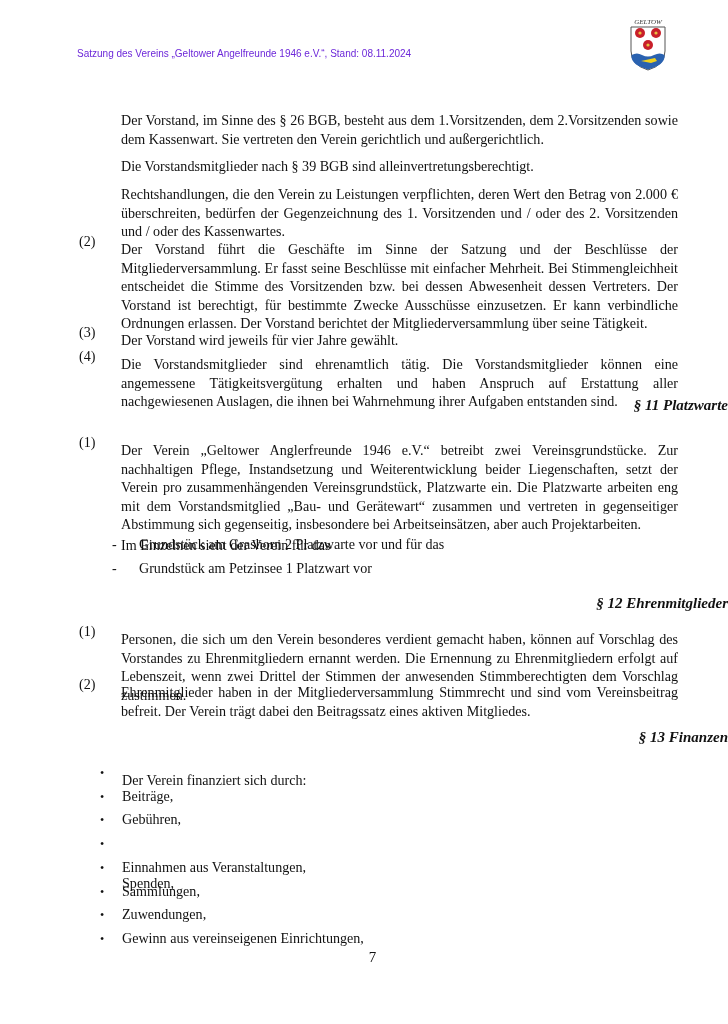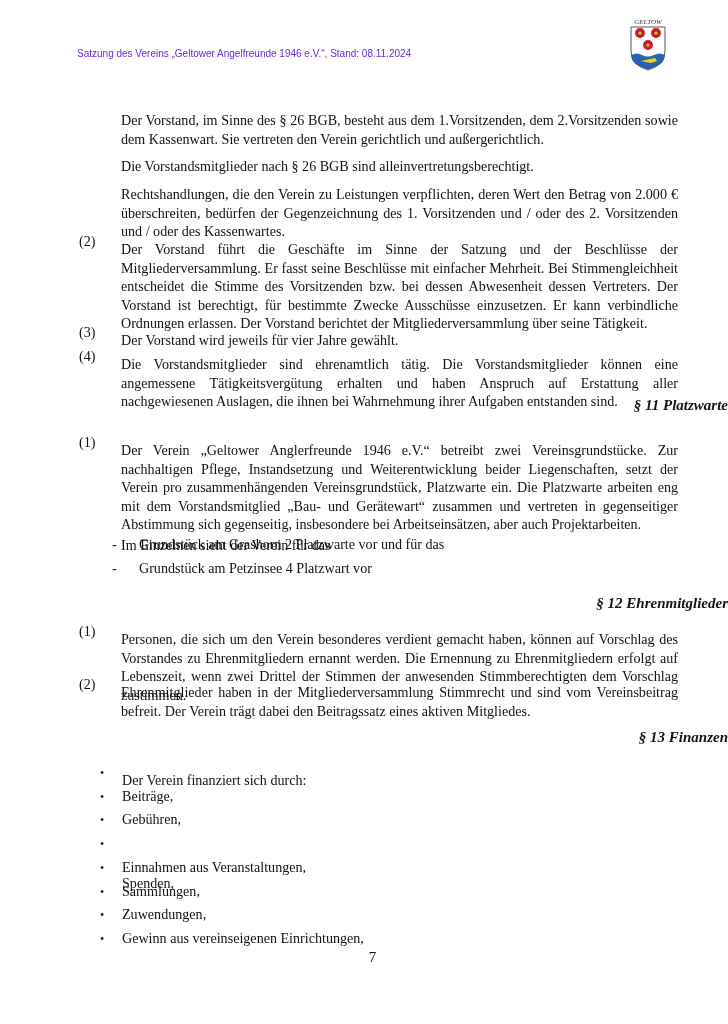--- a/index.html
+++ b/index.html
@@ -33,21 +33,21 @@
       <circle cx="13" cy="16" r="1.6" fill="#e8c040"></circle>
       <circle cx="29" cy="16" r="1.6" fill="#e8c040"></circle>
       <circle cx="21" cy="28" r="1.6" fill="#e8c040"></circle>
     </svg>
   </div>
 </div>
 
 <div class="doc">
 
   <p class="blk" style="top:103px">Der Vorstand, im Sinne des § 26 BGB, besteht aus dem 1.Vorsitzenden, dem 2.Vorsitzenden sowie dem Kassenwart. Sie vertreten den Verein gerichtlich und außergerichtlich.</p>
-  <p class="blk" style="top:149px">Die Vorstandsmitglieder nach § 26 BGB sind alleinvertretungsberechtigt.</p>
+  <p class="blk" style="top:149px">Die Vorstandsmitglieder nach § 39 BGB sind alleinvertretungsberechtigt.</p>
   <p class="blk" style="top:177px">Rechtshandlungen, die den Verein zu Leistungen verpflichten, deren Wert den Betrag von 2.000 € überschreiten, bedürfen der Gegenzeichnung des 1. Vorsitzenden und / oder des 2. Vorsitzenden und / oder des Kassenwartes.</p>
 
   <span class="num" style="top:232px">(2)</span>
   <p class="blk" style="top:232px">Der Vorstand führt die Geschäfte im Sinne der Satzung und der Beschlüsse der Mitgliederversammlung. Er fasst seine Beschlüsse mit einfacher Mehrheit. Bei Stimmengleichheit entscheidet die Stimme des Vorsitzenden bzw. bei dessen Abwesenheit dessen Vertreters. Der Vorstand ist berechtigt, für bestimmte Zwecke Ausschüsse einzusetzen. Er kann verbindliche Ordnungen erlassen. Der Vorstand berichtet der Mitgliederversammlung über seine Tätigkeit.</p>
 
   <span class="num" style="top:323px">(3)</span>
   <p class="blk" style="top:323px">Der Vorstand wird jeweils für vier Jahre gewählt.</p>
 
   <span class="num" style="top:347px">(4)</span>
   <p class="blk" style="top:347px">Die Vorstandsmitglieder sind ehrenamtlich tätig. Die Vorstandsmitglieder können eine angemessene Tätigkeitsvergütung erhalten und haben Anspruch auf Erstattung aller nachgewiesenen Auslagen, die ihnen bei Wahrnehmung ihrer Aufgaben entstanden sind.</p>
@@ -56,21 +56,21 @@
 
   <span class="num" style="top:433px">(1)</span>
   <p class="blk" style="top:433px">Der Verein „Geltower Anglerfreunde 1946 e.V.“ betreibt zwei Vereinsgrundstücke. Zur nachhaltigen Pflege, Instandsetzung und Weiterentwicklung beider Liegenschaften, setzt der Verein pro zusammenhängenden Vereinsgrundstück, Platzwarte ein. Die Platzwarte arbeiten eng mit dem Vorstandsmitglied „Bau- und Gerätewart“ zusammen und vertreten in gegenseitiger Abstimmung sich gegenseitig, insbesondere bei Arbeitseinsätzen, aber auch Projektarbeiten.</p>
 
   <p class="blk" style="top:528px">Im Einzelnen sieht der Verein für das</p>
 
   <span class="dash" style="top:535px">-</span>
   <span class="blk" style="left:139px;top:535px">Grundstück am Grashorn 2 Platzwarte vor und für das</span>
 
   <span class="dash" style="top:559px">-</span>
-  <span class="blk" style="left:139px;top:559px">Grundstück am Petzinsee 4 Platzwart vor</span>
+  <span class="blk" style="left:139px;top:559px">Grundstück am Petzinsee 1 Platzwart vor</span>
 
   <div class="h" style="top:594px">§ 12 Ehrenmitglieder</div>
 
   <span class="num" style="top:622px">(1)</span>
   <p class="blk" style="top:622px">Personen, die sich um den Verein besonderes verdient gemacht haben, können auf Vorschlag des Vorstandes zu Ehrenmitgliedern ernannt werden. Die Ernennung zu Ehrenmitgliedern erfolgt auf Lebenszeit, wenn zwei Drittel der Stimmen der anwesenden Stimmberechtigten dem Vorschlag zustimmen.</p>
 
   <span class="num" style="top:675px">(2)</span>
   <p class="blk" style="top:675px">Ehrenmitglieder haben in der Mitgliederversammlung Stimmrecht und sind vom Vereinsbeitrag befreit. Der Verein trägt dabei den Beitragssatz eines aktiven Mitgliedes.</p>
 
   <div class="h" style="top:728px">§ 13 Finanzen</div>

